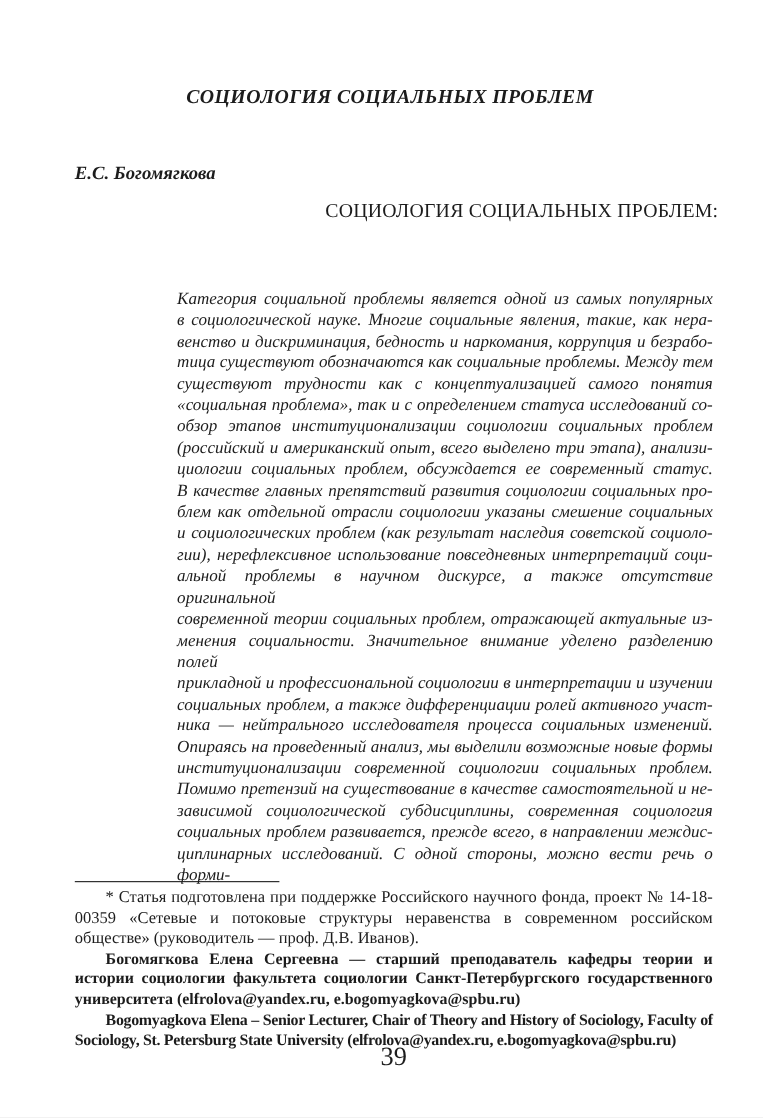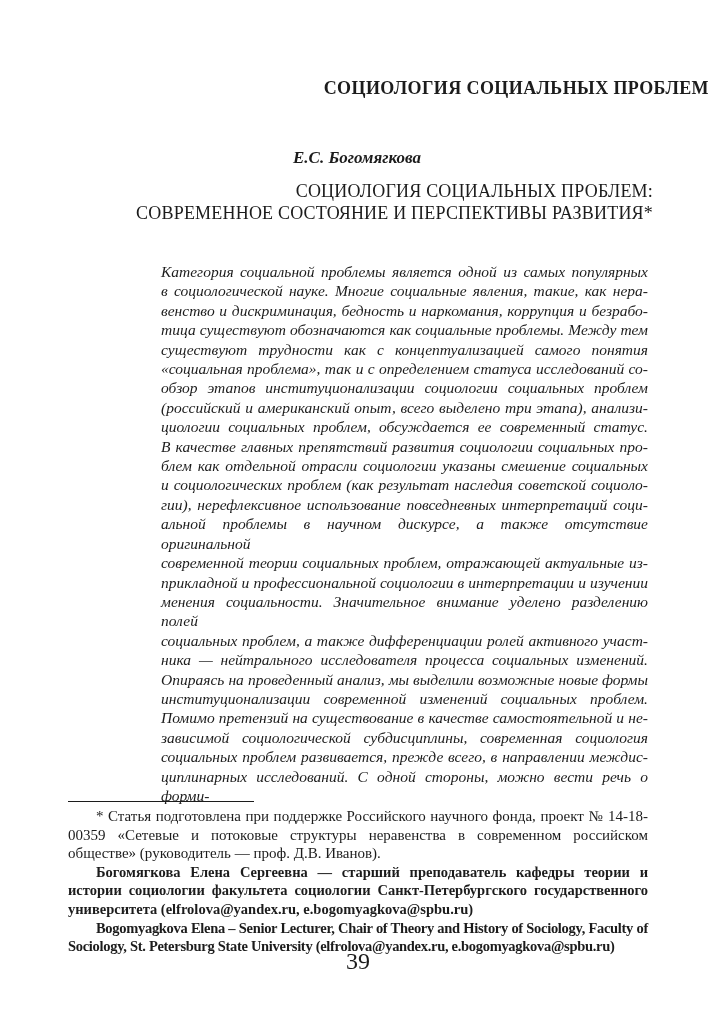--- a/index.html
+++ b/index.html
@@ -9,29 +9,30 @@
     height: 1016px;
     margin: 0 auto;
     background: #ffffff;
     color: #1c1c1c;
     font-family: "Liberation Serif", "DejaVu Serif", serif;
     overflow: hidden;
   }
   .running-head {
     position: absolute;
     top: 78px; left: 0; width: 709px;
-    text-align: right;
+    text-align: center;
     font-weight: bold;
     font-size: 18px;
     letter-spacing: 0.4px;
+    font-style: italic;
   }
   .author {
     position: absolute;
     top: 148px; left: 68px; width: 578px;
-    text-align: center;
+    text-align: left;
     font-weight: bold;
     font-style: italic;
     font-size: 17px;
   }
   .article-title {
     position: absolute;
     top: 180px; left: 40px; width: 613px;
     text-align: right;
     font-weight: normal;
     font-size: 18px;
@@ -86,45 +87,44 @@
 <body>
 
 <div class="page">
 
   <div class="running-head">СОЦИОЛОГИЯ СОЦИАЛЬНЫХ ПРОБЛЕМ</div>
 
   <div class="author">Е.С. Богомягкова</div>
 
   <div class="article-title">
     <div>СОЦИОЛОГИЯ СОЦИАЛЬНЫХ ПРОБЛЕМ:</div>
-    <div>СОВРЕМЕННОЕ СОСТОЯНИЕ И ПЕРСПЕКТИВЫ РАЗВИТИЯ*</div>
   </div>
 
   <div class="abstract">
     <div class="abs-line">Категория социальной проблемы является одной из самых популярных</div>
     <div class="abs-line">в социологической науке. Многие социальные явления, такие, как нера-</div>
     <div class="abs-line">венство и дискриминация, бедность и наркомания, коррупция и безрабо-</div>
     <div class="abs-line">тица существуют обозначаются как социальные проблемы. Между тем</div>
     <div class="abs-line">существуют трудности как с концептуализацией самого понятия</div>
     <div class="abs-line">«социальная проблема», так и с определением статуса исследований со-</div>
     <div class="abs-line">обзор этапов институционализации социологии социальных проблем</div>
     <div class="abs-line">(российский и американский опыт, всего выделено три этапа), анализи-</div>
     <div class="abs-line">циологии социальных проблем, обсуждается ее современный статус.</div>
     <div class="abs-line">В качестве главных препятствий развития социологии социальных про-</div>
     <div class="abs-line">блем как отдельной отрасли социологии указаны смешение социальных</div>
     <div class="abs-line">и социологических проблем (как результат наследия советской социоло-</div>
     <div class="abs-line">гии), нерефлексивное использование повседневных интерпретаций соци-</div>
     <div class="abs-line">альной проблемы в научном дискурсе, а также отсутствие оригинальной</div>
     <div class="abs-line">современной теории социальных проблем, отражающей актуальные из-</div>
+    <div class="abs-line">менения социальности. Значительное внимание уделено разделению полей</div>
     <div class="abs-line">прикладной и профессиональной социологии в интерпретации и изучении</div>
-    <div class="abs-line">менения социальности. Значительное внимание уделено разделению полей</div>
     <div class="abs-line">социальных проблем, а также дифференциации ролей активного участ-</div>
     <div class="abs-line">ника — нейтрального исследователя процесса социальных изменений.</div>
     <div class="abs-line">Опираясь на проведенный анализ, мы выделили возможные новые формы</div>
-    <div class="abs-line">институционализации современной изменений социальных проблем.</div>
+    <div class="abs-line">институционализации современной социологии социальных проблем.</div>
     <div class="abs-line">Помимо претензий на существование в качестве самостоятельной и не-</div>
     <div class="abs-line">зависимой социологической субдисциплины, современная социология</div>
     <div class="abs-line">социальных проблем развивается, прежде всего, в направлении междис-</div>
     <div class="abs-line">циплинарных исследований. С одной стороны, можно вести речь о форми-</div>
   </div>
 
   <div class="fn-rule"></div>
 
   <div class="footnotes">
     <p class="fn-funding">* Статья подготовлена при поддержке Российского научного фонда, проект № 14-18-00359 «Сетевые и потоковые структуры неравенства в современном российском обществе» (руководитель — проф. Д.В. Иванов).</p>

